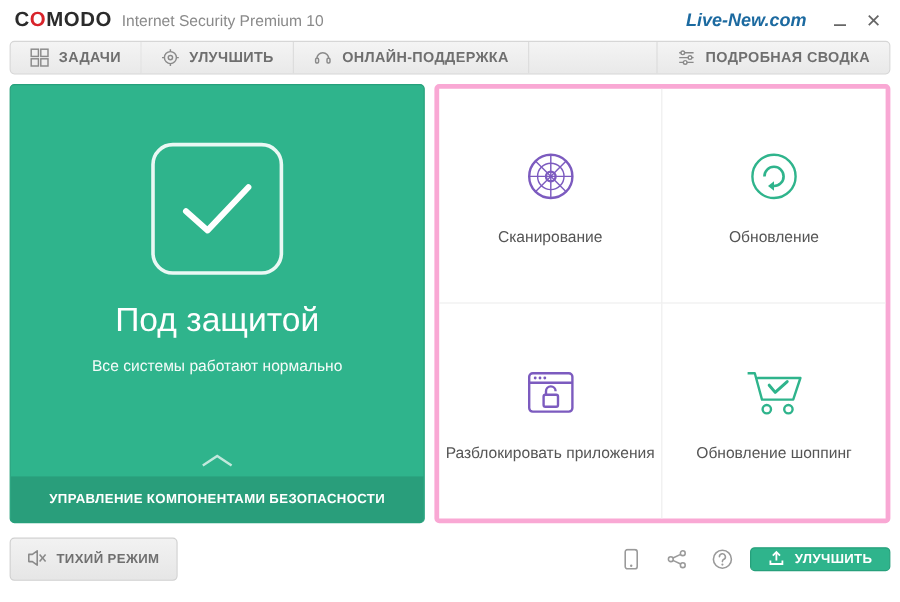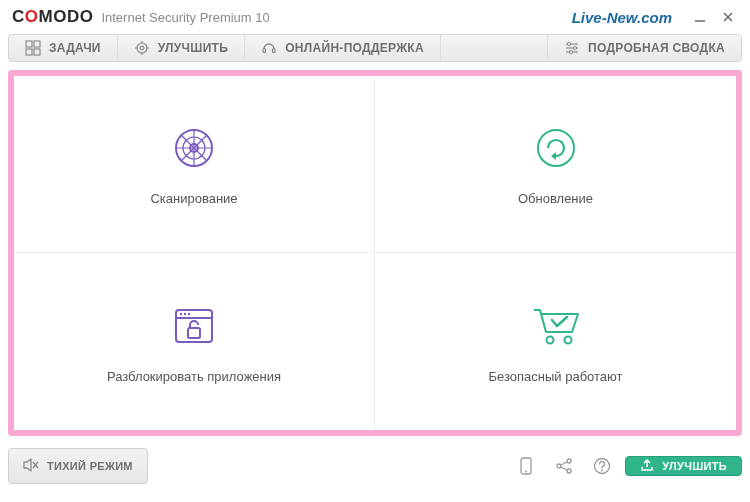--- a/index.html
+++ b/index.html
@@ -24,21 +24,21 @@
 
 
 .main { display: flex; gap: 8px; padding: 8px; height: calc(502px - 34px - 42px - 44px); }
 .status-panel { flex: 0 0 346px; background: #2fb48c; border-radius: 4px; color: #fff; display: flex; flex-direction: column; align-items: center; position: relative; overflow: hidden; border: 1px solid #26a07b; }
 .status-check { width: 110px; height: 110px; border: 3px solid rgba(255,255,255,0.9); border-radius: 18px; display: flex; align-items: center; justify-content: center; margin-top: 48px; }
 .status-title { font-size: 28px; font-weight: 300; margin-top: 22px; }
 .status-sub { font-size: 13px; font-weight: 500; margin-top: 14px; opacity: 0.95; }
 .status-chevron { position: absolute; bottom: 40px; left: 50%; transform: translateX(-50%); opacity: 0.7; }
 .status-footer { position: absolute; bottom: 0; left: 0; right: 0; height: 38px; background: rgba(0,0,0,0.12); display: flex; align-items: center; justify-content: center; font-size: 11px; font-weight: 600; letter-spacing: 0.3px; }
 
-.tiles { flex: 1; background: #fff; border: 6px solid #f9a8d4; border-radius: 4px; display: grid; grid-template-columns: 1fr 1fr; grid-template-rows: 1fr 1fr; }
+.tiles { flex: 1; background: #fff; border: 4px solid #f9a8d4; border-radius: 4px; display: grid; grid-template-columns: 1fr 1fr; grid-template-rows: 1fr 1fr; }
 .tile { display: flex; flex-direction: column; align-items: center; justify-content: center; gap: 14px; position: relative; }
 .tile:nth-child(1), .tile:nth-child(2) { border-bottom: 1px solid #eee; }
 .tile:nth-child(1), .tile:nth-child(3) { border-right: 1px solid #eee; }
 .tile-icon-wrap { width: 56px; height: 56px; display: flex; align-items: center; justify-content: center; }
 .tile-label { color: #555; font-size: 13px; text-align: center; line-height: 1.35; }
 
 
 .bottombar { height: 44px; display: flex; align-items: center; padding: 0 8px; gap: 8px; }
 .quiet-btn { height: 36px; padding: 16px 14px; background: linear-gradient(#f2f2f2,#e6e6e6); border: 1px solid #cfcfcf; border-radius: 4px; color: #707070; font-size: 11px; font-weight: 700; letter-spacing: 0.3px; display: flex; align-items: center; gap: 8px; }
 .bottom-spacer { flex: 1; }
@@ -118,20 +118,37 @@
             <circle cx="7" cy="12" r="1.5" fill="#fff"></circle>
           </g>
         </svg>
     </span>
     <span>ПОДРОБНАЯ СВОДКА</span>
   </div>
 </div>
 
 <div class="main">
 
+  <div class="status-panel">
+    <div class="status-check">
+      <svg width="68" height="52" viewBox="0 0 68 52">
+          <polyline points="8,28 26,44 60,8" fill="none" stroke="#fff" stroke-width="5" stroke-linecap="round" stroke-linejoin="round"></polyline>
+        </svg>
+    </div>
+    <div class="status-title">Под защитой</div>
+    <div class="status-sub">Все системы работают нормально</div>
+    <div class="status-chevron">
+      <svg width="28" height="12" viewBox="0 0 28 12">
+          <polyline points="2,10 14,2 26,10" fill="none" stroke="#fff" stroke-width="2"></polyline>
+        </svg>
+    </div>
+    <div class="status-footer">
+      <span>УПРАВЛЕНИЕ КОМПОНЕНТАМИ БЕЗОПАСНОСТИ</span>
+    </div>
+  </div>
 
   <div class="tiles">
     <div class="tile">
       <div class="tile-icon-wrap">
         <svg width="48" height="48" viewBox="0 0 48 48">
           <circle cx="24" cy="24" r="18" fill="none" stroke="#7c5bbf" stroke-width="2"></circle>
           <circle cx="24" cy="24" r="4" fill="none" stroke="#7c5bbf" stroke-width="2"></circle>
           <g stroke="#7c5bbf" stroke-width="1.2">
             <line x1="24" y1="6" x2="24" y2="42"></line>
               <line x1="6" y1="24" x2="42" y2="24"></line>
@@ -169,21 +186,21 @@
     </div>
     <div class="tile">
       <div class="tile-icon-wrap">
         <svg width="52" height="48" viewBox="0 0 52 48">
           <polyline points="4,8 10,8 16,30 42,30 48,12 12,12" fill="none" stroke="#2fb48c" stroke-width="2" stroke-linejoin="round"></polyline>
           <polyline points="22,18 27,24 37,15" fill="none" stroke="#2fb48c" stroke-width="2.5" stroke-linecap="round" stroke-linejoin="round"></polyline>
           <circle cx="20" cy="38" r="3.5" fill="none" stroke="#2fb48c" stroke-width="2"></circle>
           <circle cx="38" cy="38" r="3.5" fill="none" stroke="#2fb48c" stroke-width="2"></circle>
         </svg>
       </div>
-      <div class="tile-label">Безопасный работают</div>
+      <div class="tile-label">Обновление шоппинг</div>
     </div>
   </div>
 </div>
 
 <div class="bottombar">
   <div class="quiet-btn">
     <span>
       <svg width="16" height="14" viewBox="0 0 16 14">
           <polygon points="1,4 4,4 8,1 8,13 4,10 1,10" fill="none" stroke="#8a8a8a" stroke-width="1.3" stroke-linejoin="round"></polygon>
           <line x1="10" y1="4" x2="15" y2="10" stroke="#8a8a8a" stroke-width="1.3"></line>

